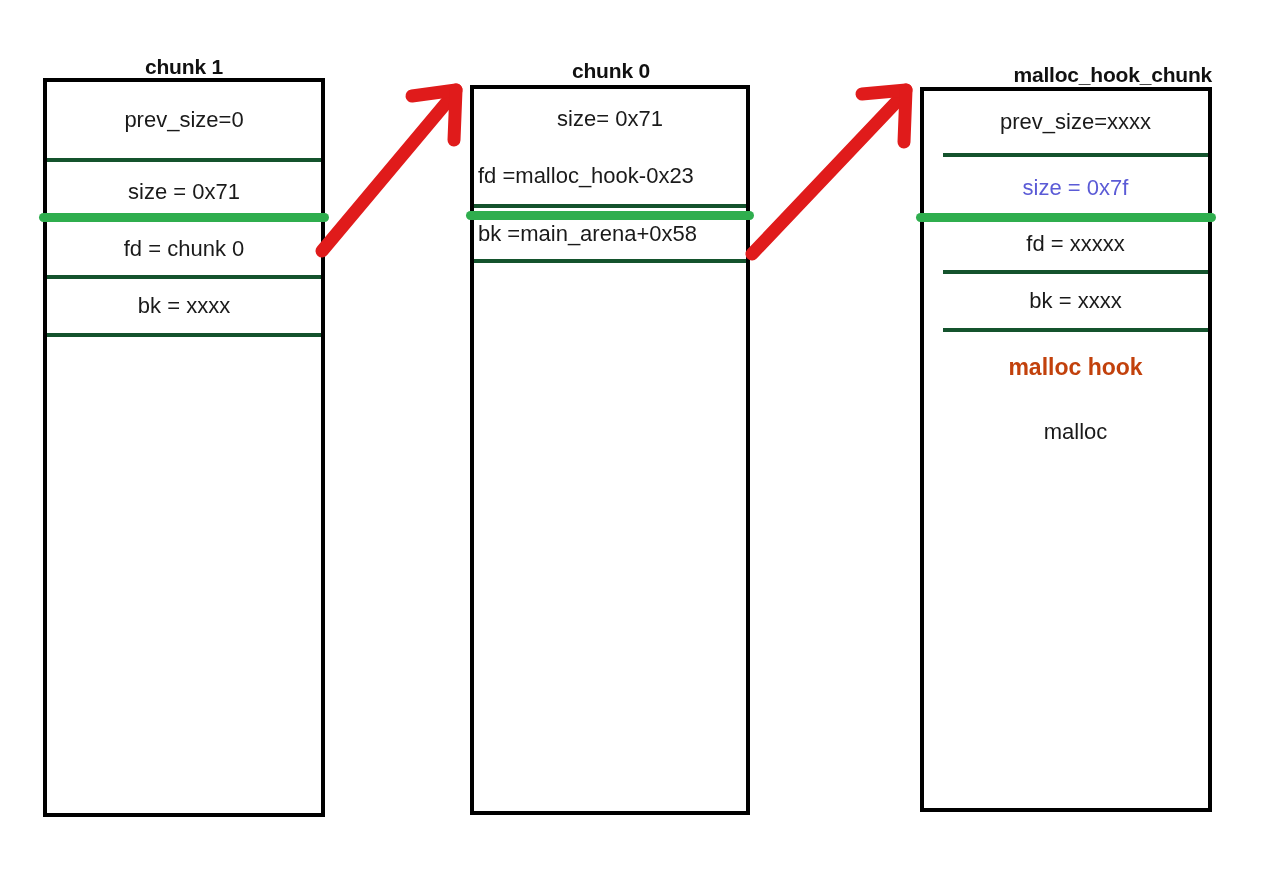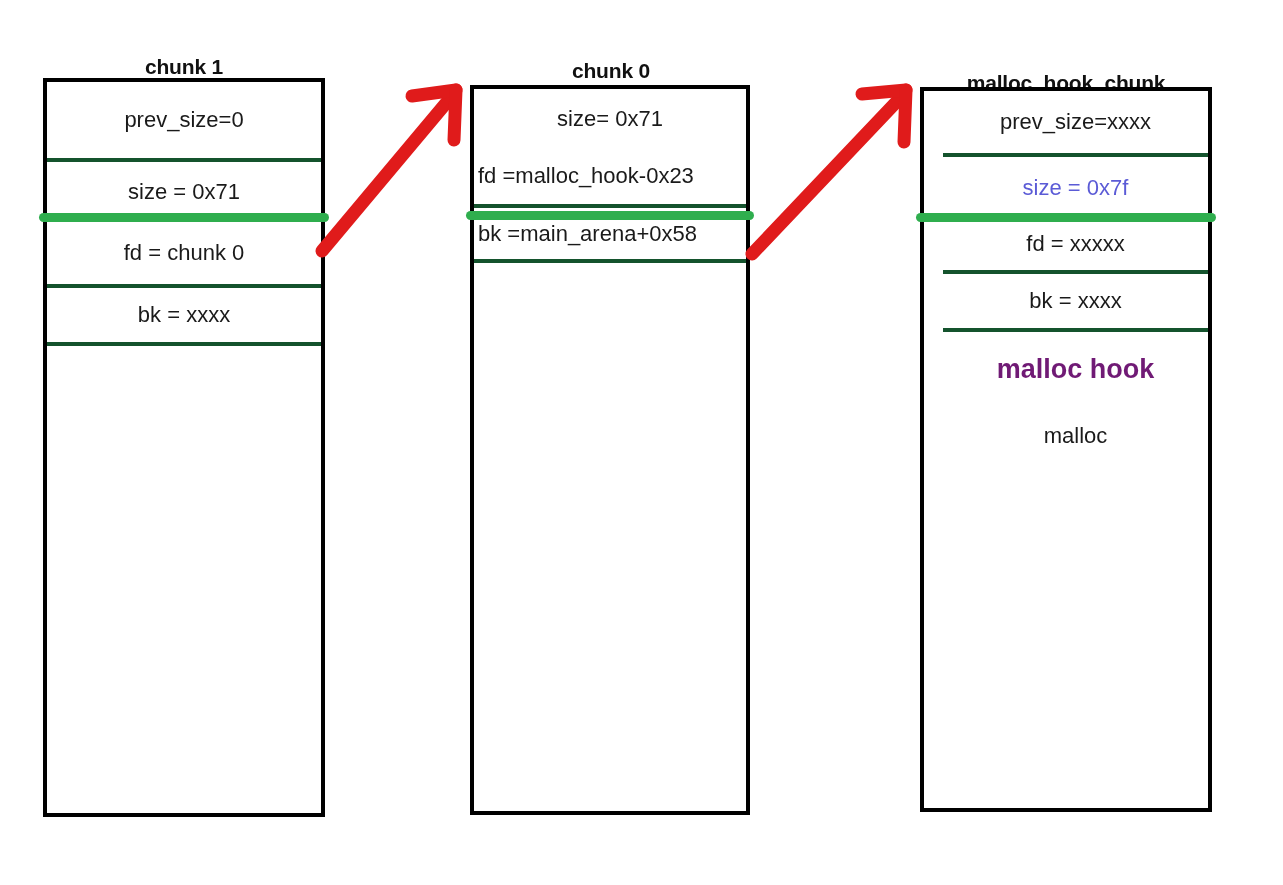--- a/index.html
+++ b/index.html
@@ -46,21 +46,21 @@
     color: #1a1a1a;
     white-space: nowrap;
     overflow: visible;
   }
   .chunk-row.center { justify-content: center; }
   .chunk-row.left   { justify-content: flex-start; padding-left: 4px; }
   .chunk-row.noborder { border-bottom: none; }
   .chunk-row.tail { flex: 1 1 auto; }
   .row-text { display: inline-block; }
   .row-text.blue { color: #5b5bd6; }
-  .row-text.bold-blue { color: #701a75; font-weight: bold; font-size: 27px; }
+  .row-text.bold-blue { color: #c2410c; font-weight: bold; font-size: 23px; }
   .green-divider {
     position: absolute;
     height: 9px;
     border-radius: 5px;
     background: #2fae4e;
     z-index: 5;
   }
   .arrow-svg {
     position: absolute;
     left: 0;
@@ -77,30 +77,30 @@
     width: 100%;
   }
 </style>
 </head>
 <body>
 
 <div id="canvas">
 
   <div class="chunk-title" style="left:43px; top:36px; width:282px;">chunk 1</div>
   <div class="chunk-title" style="left:470px; top:40px; width:282px;">chunk 0</div>
-  <div class="chunk-title" style="left:920px; top:52px; width:292px;">malloc_hook_chunk</div>
+  <div class="chunk-title" style="left:920px; top:44px; width:292px;text-align:right;">malloc_hook_chunk</div>
 
   <div class="chunk-box" style="left:43px; top:78px; width:282px; height:739px; display:flex; flex-direction:column;">
     <div class="chunk-row center" style="height:80px;">
       <span class="row-text">prev_size=0</span>
     </div>
     <div class="chunk-row center" style="height:60px; border-bottom:none;">
       <span class="row-text">size =   0x71</span>
     </div>
-    <div class="chunk-row center" style="height:66px;">
+    <div class="chunk-row center" style="height:57px;">
       <span class="row-text">fd = chunk 0</span>
     </div>
     <div class="chunk-row center" style="height:58px;">
       <span class="row-text">bk = xxxx</span>
     </div>
     <div class="chunk-row center tail noborder">
       <span class="row-text"></span>
     </div>
   </div>
   <div class="green-divider" style="left:39px; top:213px; width:290px;"></div>

